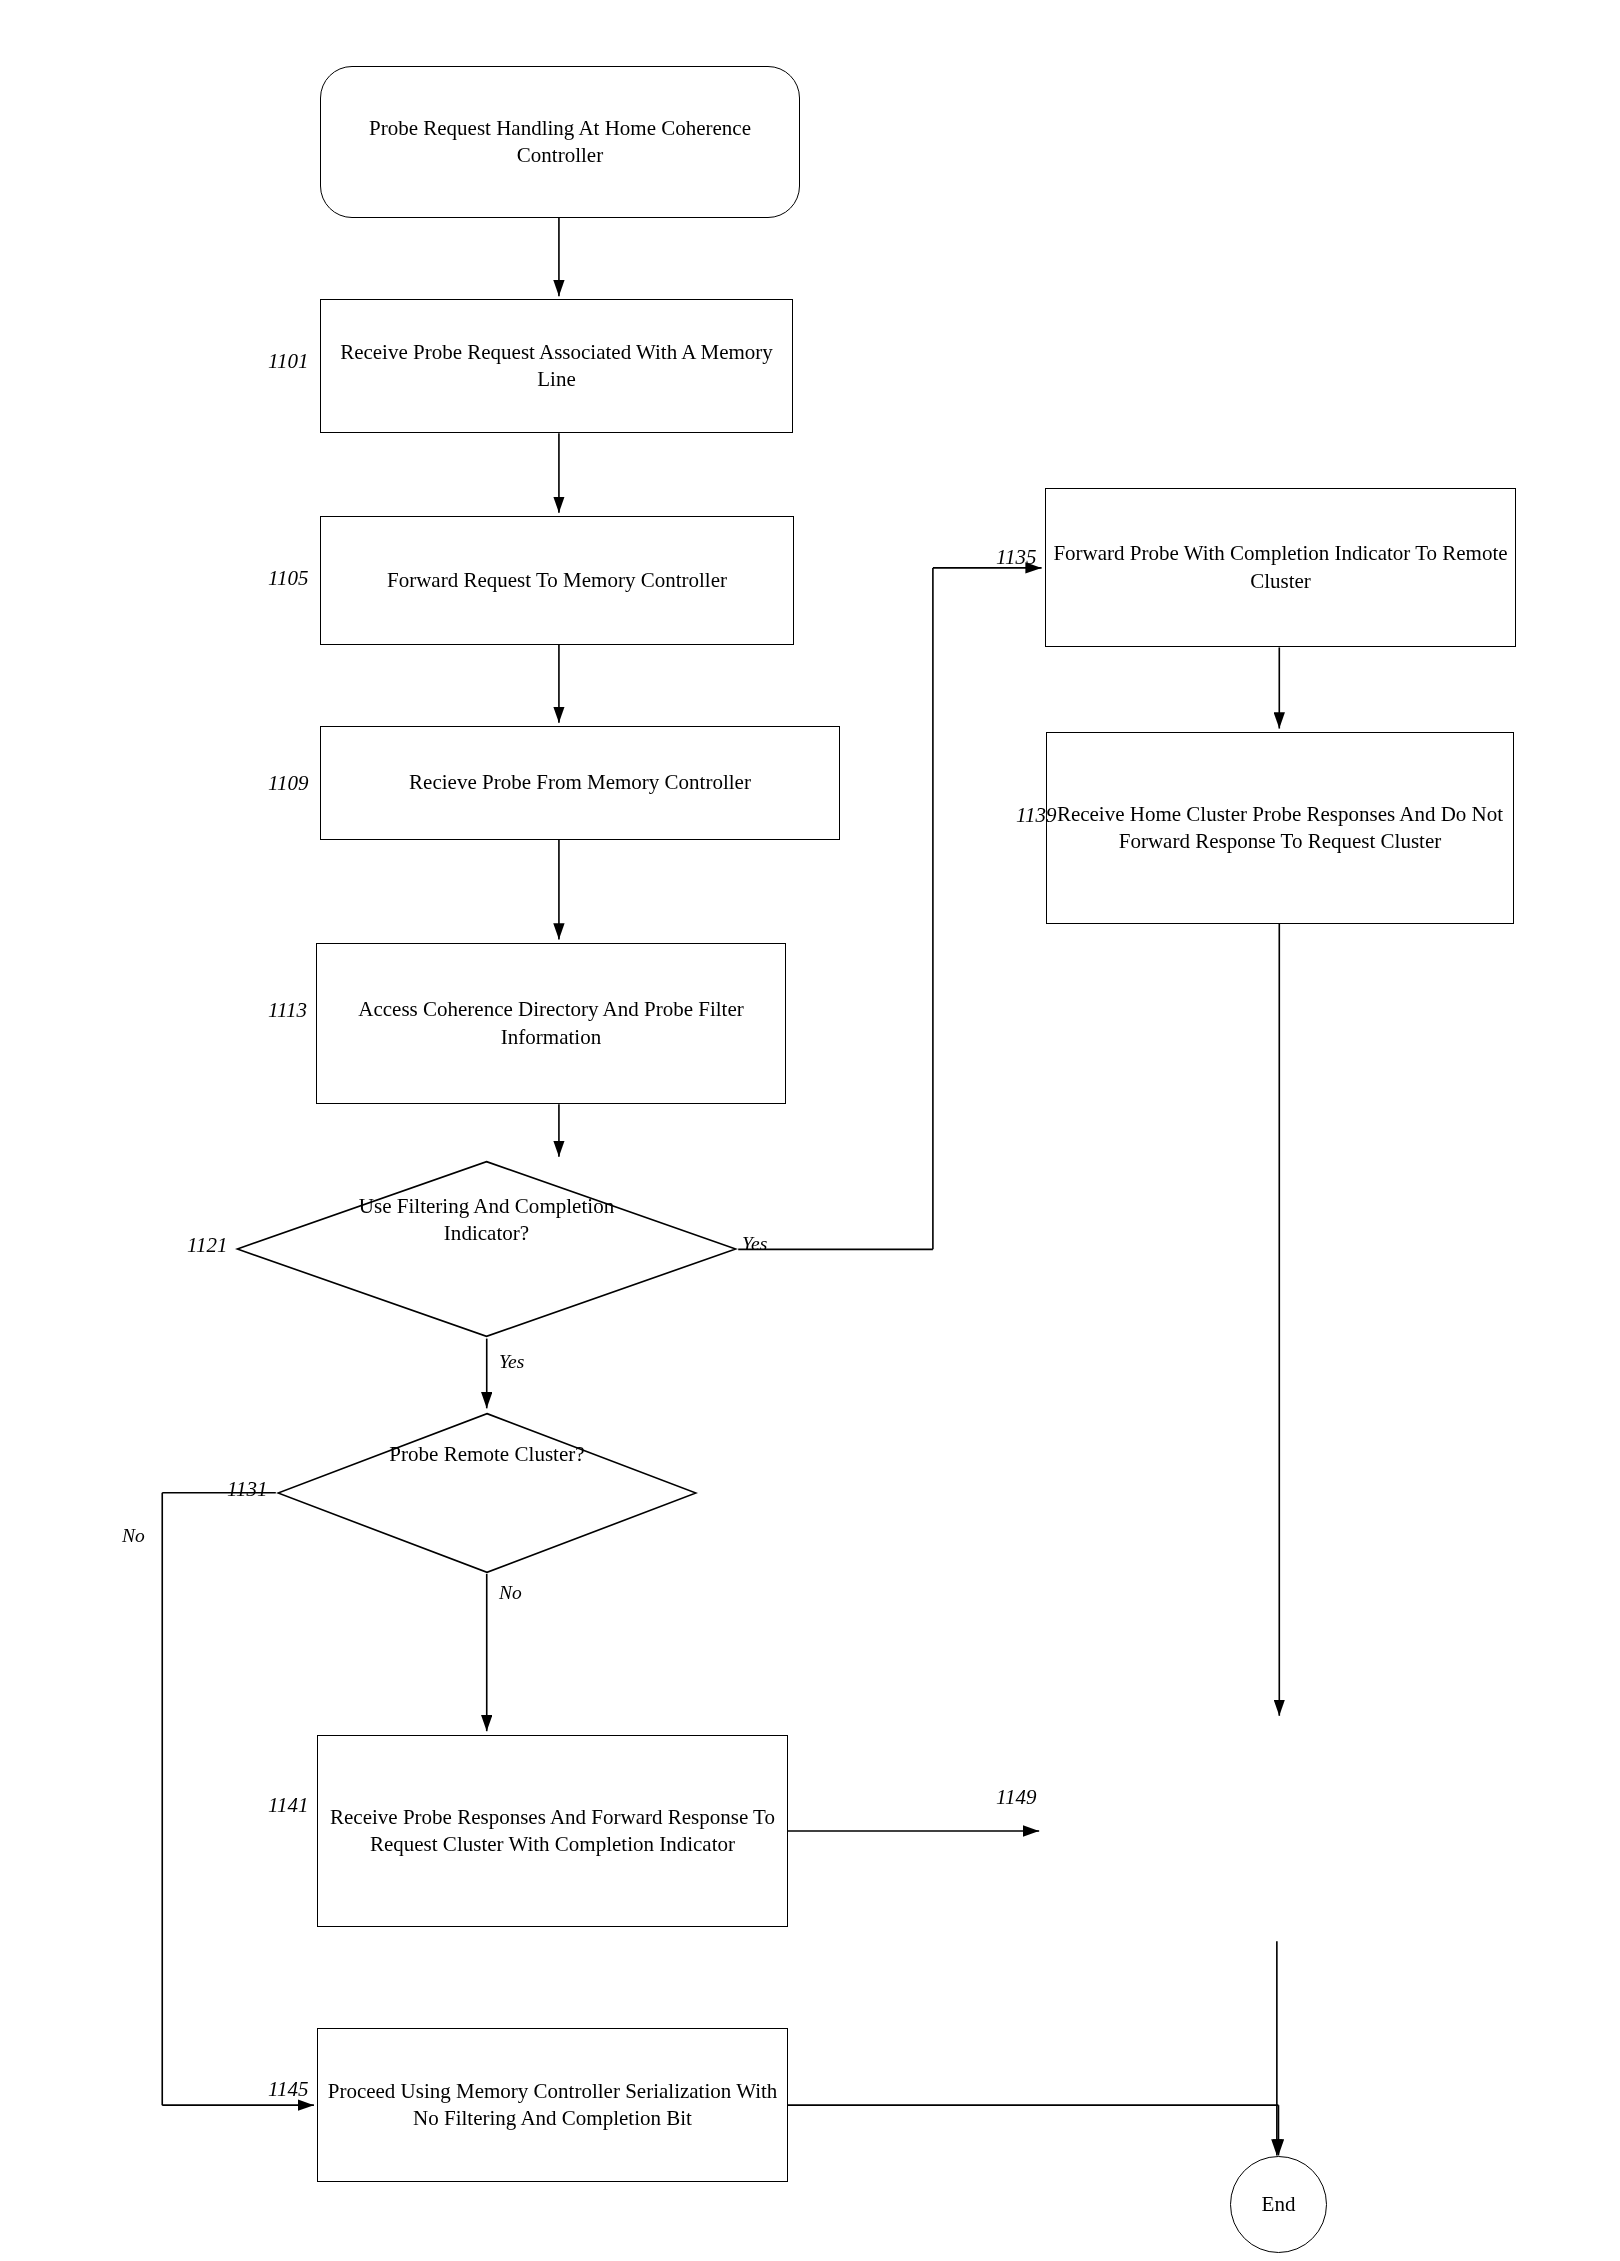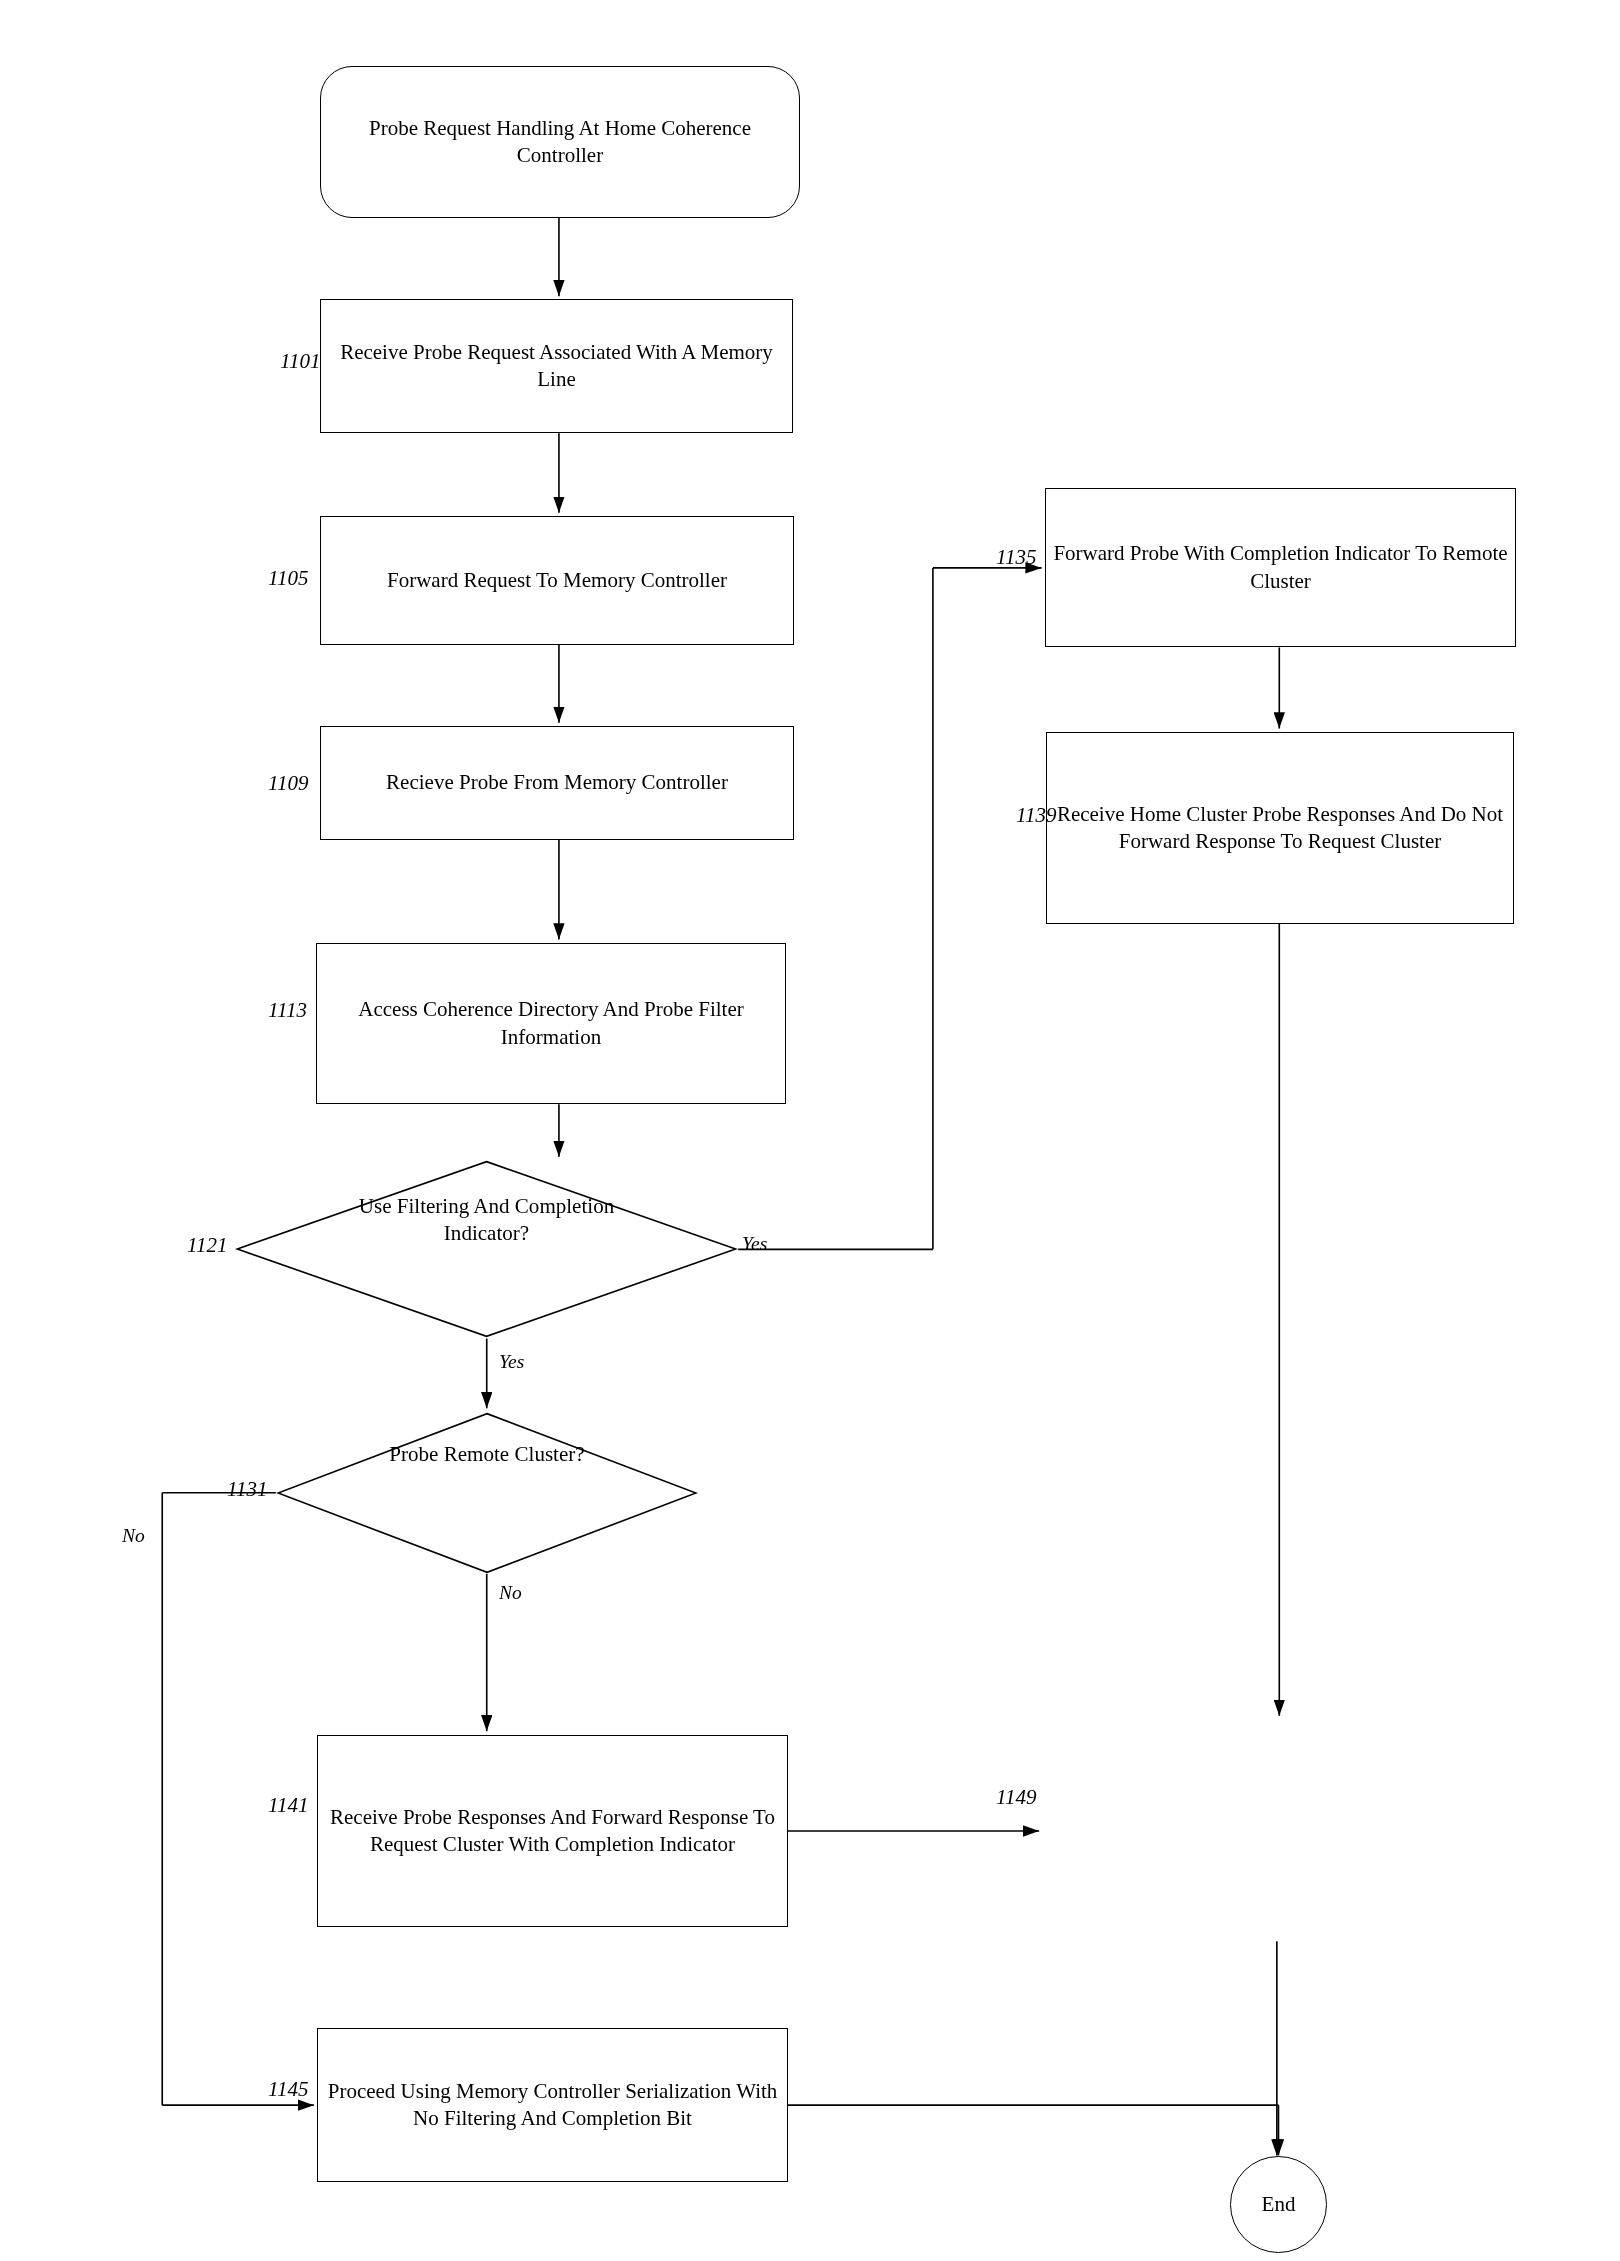--- a/index.html
+++ b/index.html
@@ -113,41 +113,41 @@
     <line x1="1576" y1="2595" x2="1576" y2="2657" stroke="#000" stroke-width="2" marker-end="url(#arrowhead)"></line>
 
     <line x1="1574" y1="2393" x2="1574" y2="2657" stroke="#000" stroke-width="2" marker-end="url(#arrowhead)"></line>
 
   </svg>
 
   <div class="shape rounded-rect" style="left:320px; top:66px; width:480px; height:152px;">
     <span class="shape-text">Probe Request Handling At Home Coherence Controller</span>
   </div>
 
-  <div class="label-text" style="left:280px; top:349px;text-align:center;">
+  <div class="label-text" style="left:268px; top:349px;text-align:center;">
     <span>1101</span>
   </div>
 
   <div class="shape rect" style="left:320px; top:299px; width:473px; height:134px;">
     <span class="shape-text">Receive Probe Request Associated With A Memory Line</span>
   </div>
 
   <div class="label-text" style="left:268px; top:566px;">
     <span>1105</span>
   </div>
 
   <div class="shape rect" style="left:320px; top:516px; width:474px; height:129px;">
     <span class="shape-text">Forward Request To Memory Controller</span>
   </div>
 
   <div class="label-text" style="left:268px; top:771px;">
     <span>1109</span>
   </div>
 
-  <div class="shape rect" style="left:320px; top:726px; width:474px; height:114px;">
+  <div class="shape rect" style="left:320px; top:726px; width:520px; height:114px;">
     <span class="shape-text">Recieve Probe From Memory Controller</span>
   </div>
 
   <div class="label-text" style="left:268px; top:998px;">
     <span>1113</span>
   </div>
 
   <div class="shape rect" style="left:316px; top:943px; width:470px; height:161px;">
     <span class="shape-text">Access Coherence Directory And Probe Filter Information</span>
   </div>

